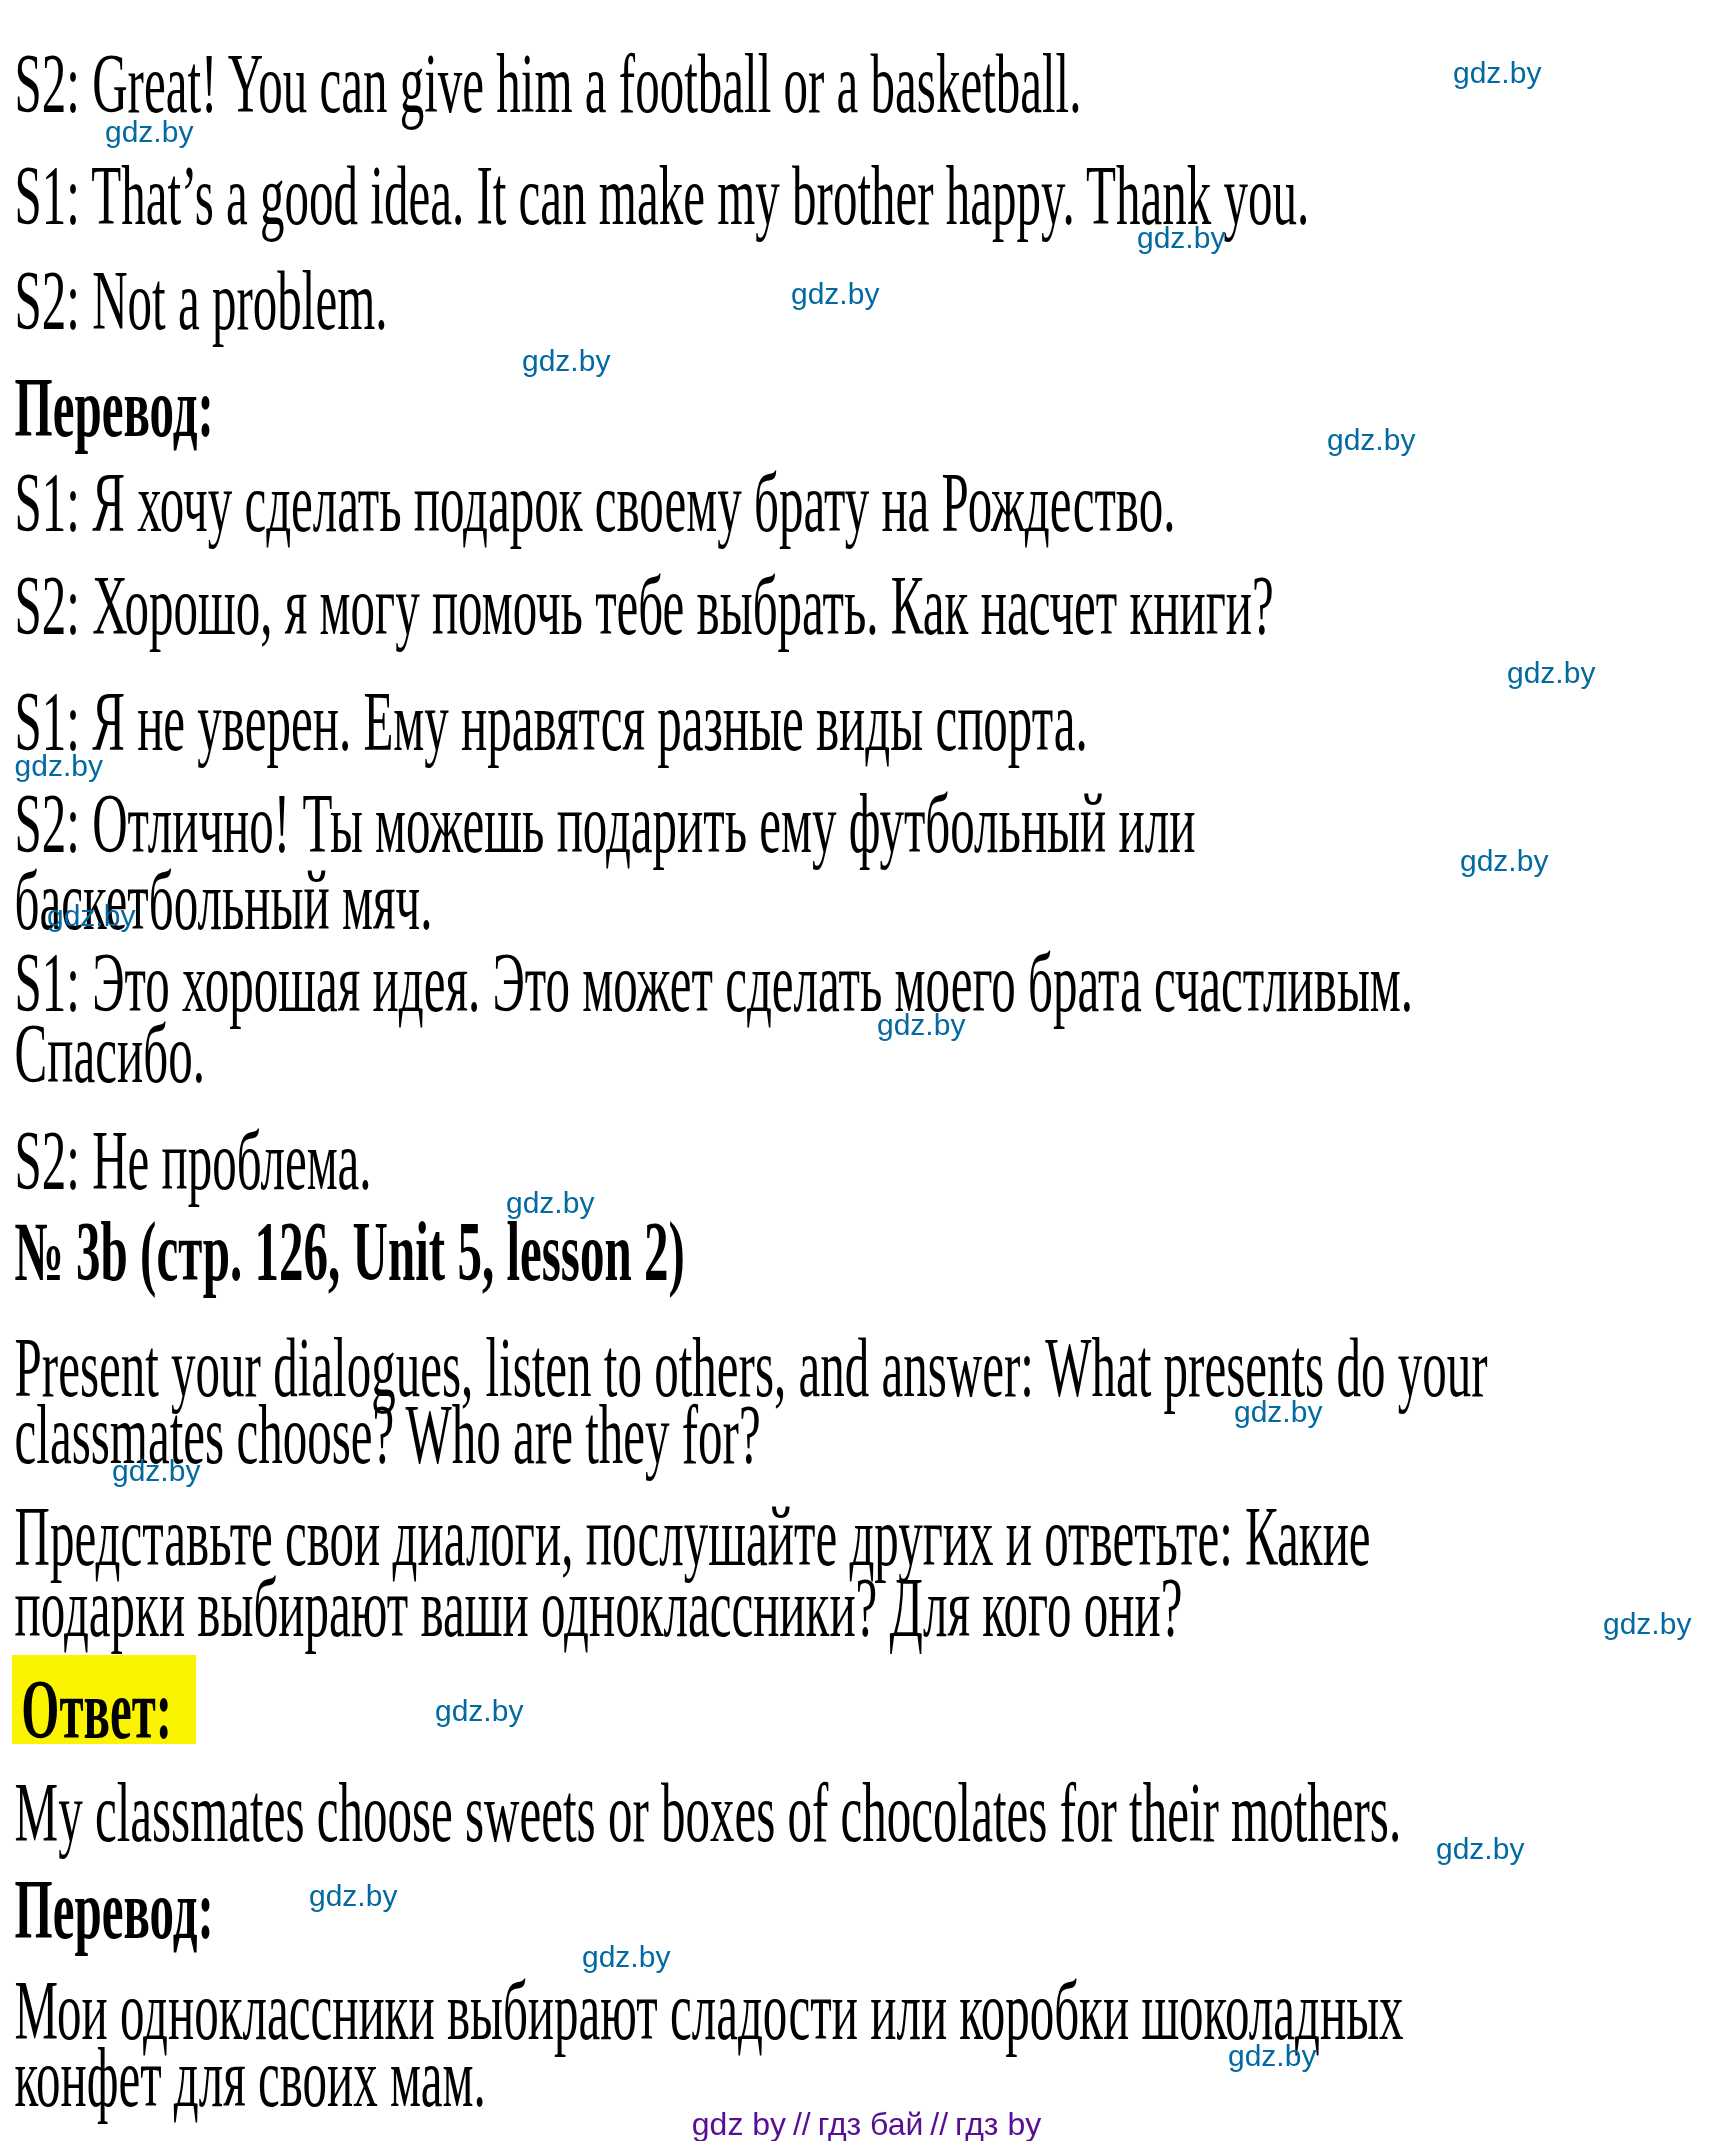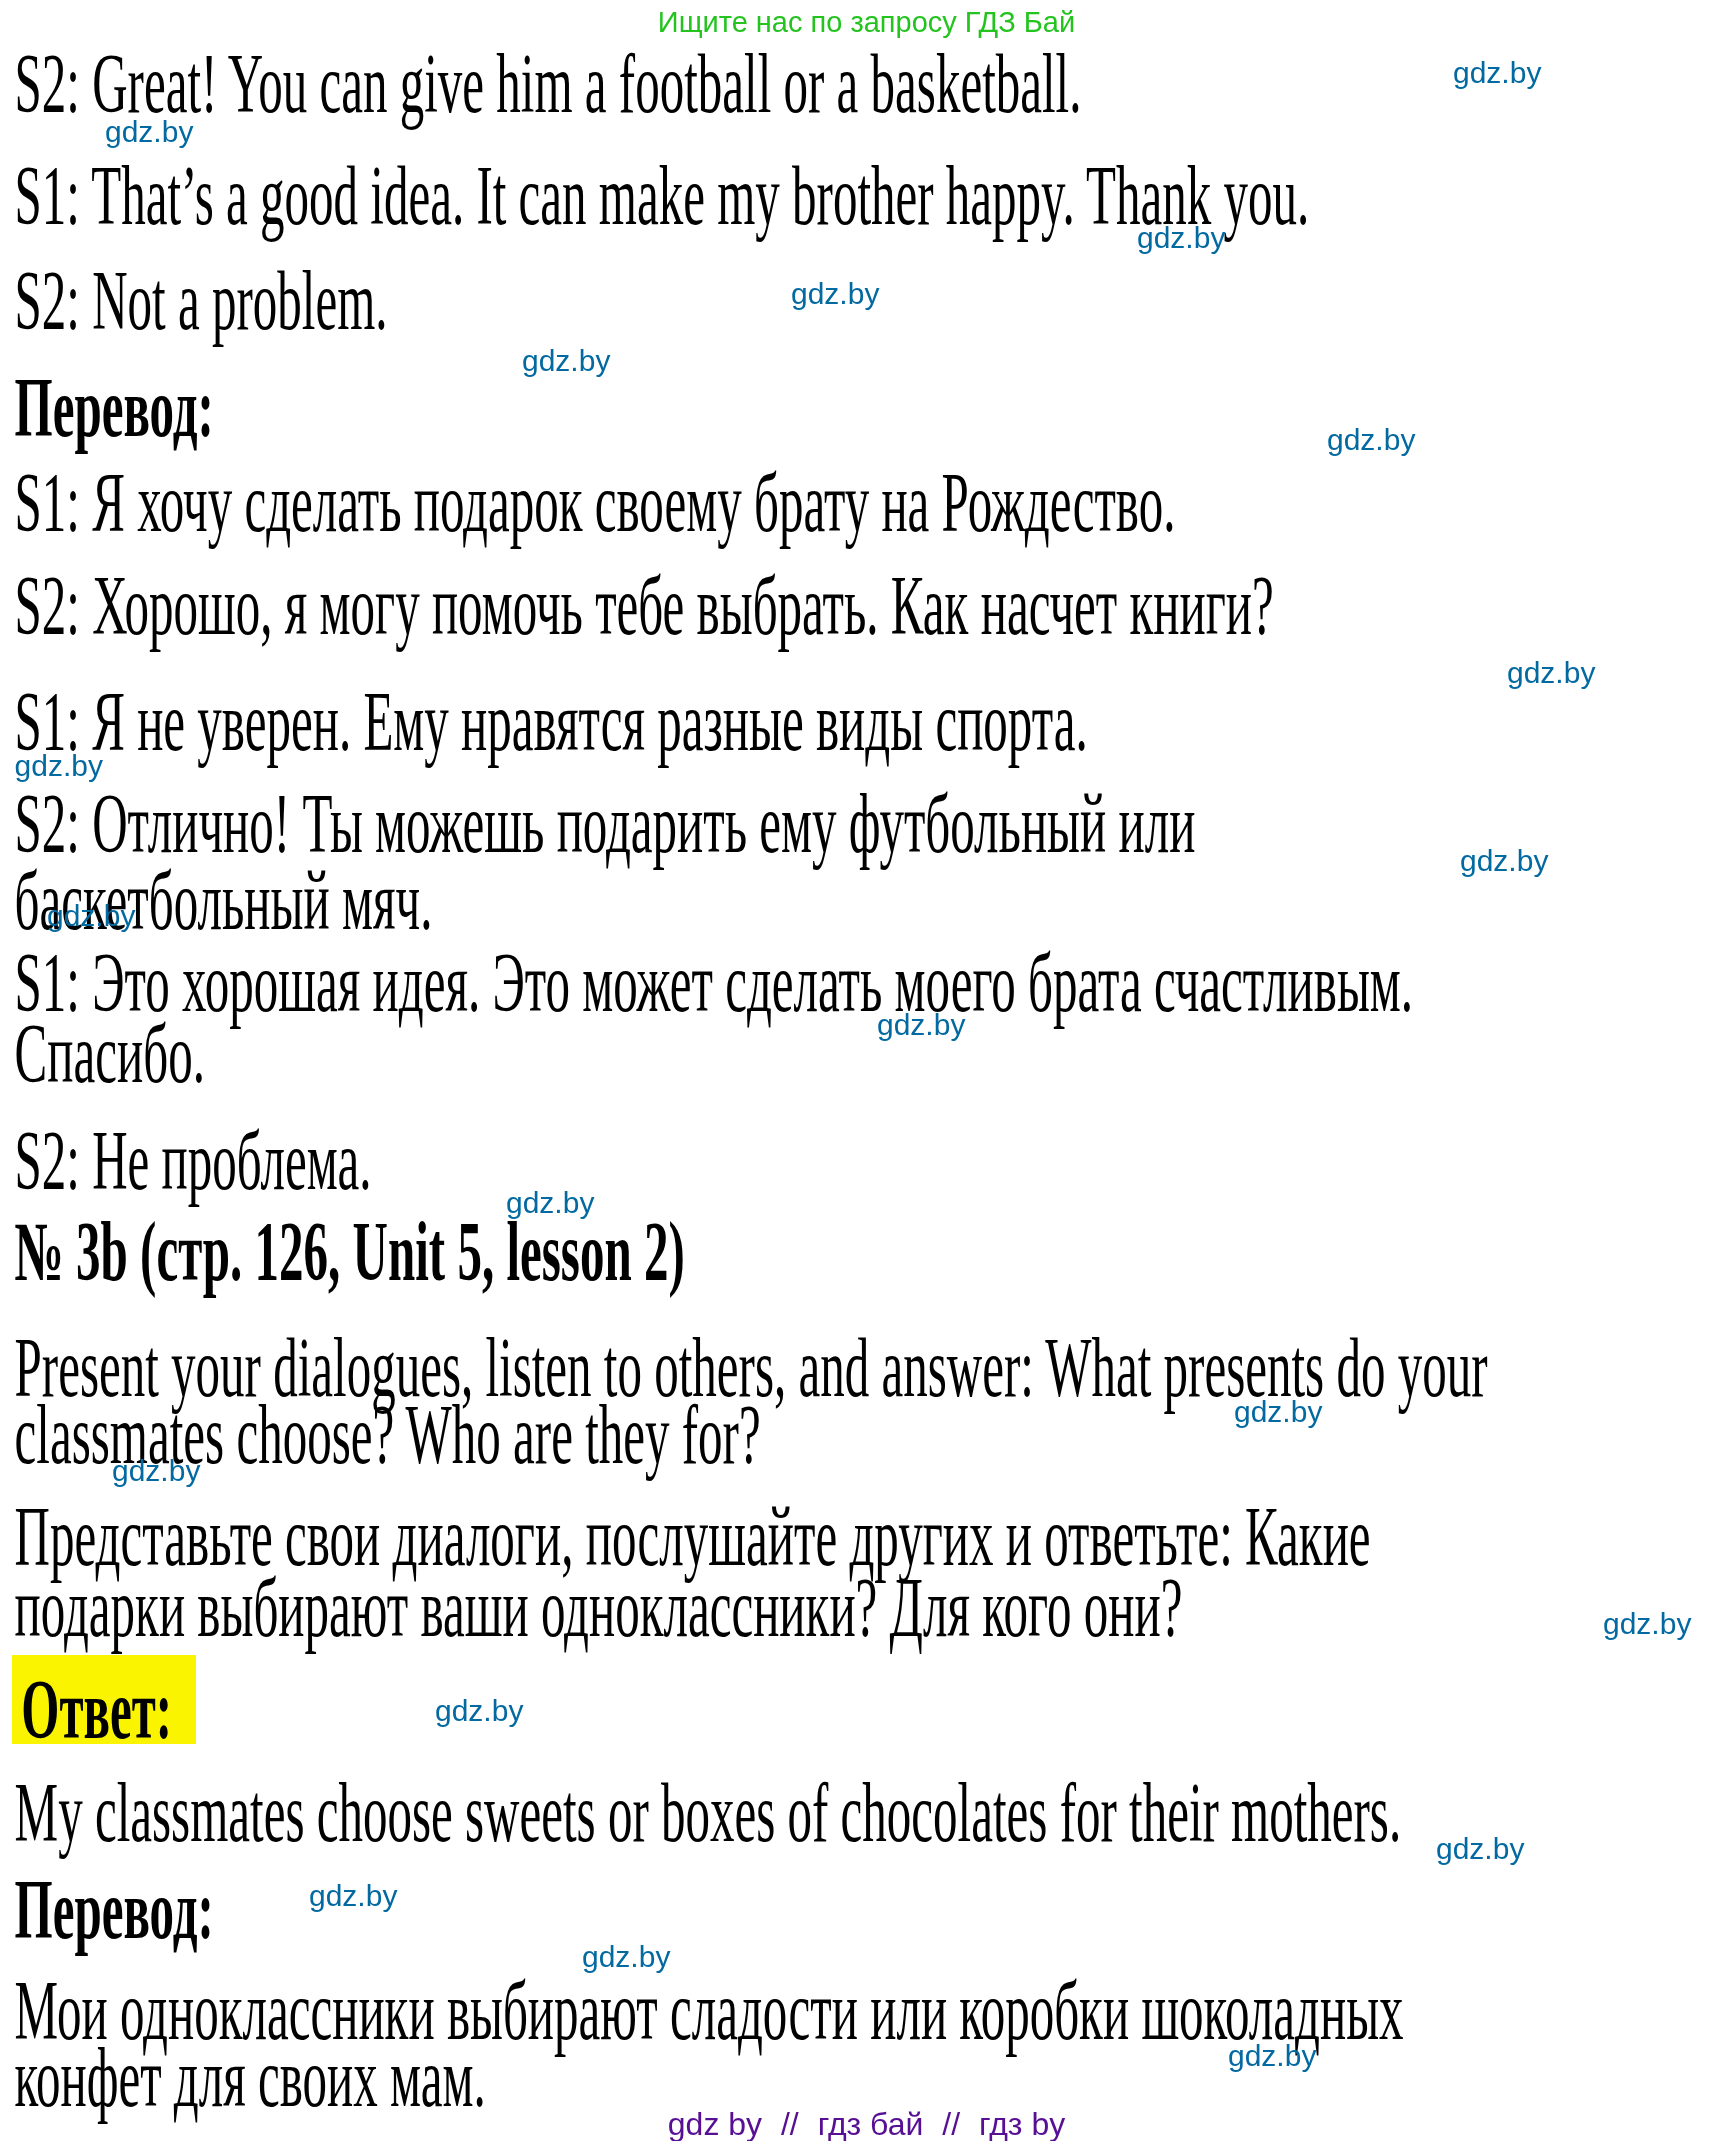--- a/index.html
+++ b/index.html
@@ -48,29 +48,28 @@
   }
   .footer{
     position:absolute;
     top:2106px;left:0;width:100%;
     text-align:center;
     font-family:"Liberation Sans", sans-serif;
     font-size:32px;
     color:#570f93;
     white-space:nowrap;
   }
-  .footer span{margin:0 15px;cursor:pointer;}
+  .footer span{margin:0 3px;cursor:pointer;}
   .footer .sep{margin:0 3.9px;}
 </style>
 </head>
 <body>
 
 <div id="page">
 
-  <div class="notice">Ищите нас по запросу ГДЗ Бай</div>
 
   <div class="line" style="top:41px">S2: Great! You can give him a football or a basketball.</div>
   <div class="line" style="top:153px">S1: That’s a good idea. It can make my brother happy. Thank you.</div>
   <div class="line" style="top:258px">S2: Not a problem.</div>
 
   <div class="line bold" style="top:365px">Перевод:</div>
 
   <div class="line" style="top:460px">S1: Я хочу сделать подарок своему брату на Рождество.</div>
   <div class="line" style="top:563px">S2: Хорошо, я могу помочь тебе выбрать. Как насчет книги?</div>
   <div class="line" style="top:679px">S1: Я не уверен. Ему нравятся разные виды спорта.</div>

